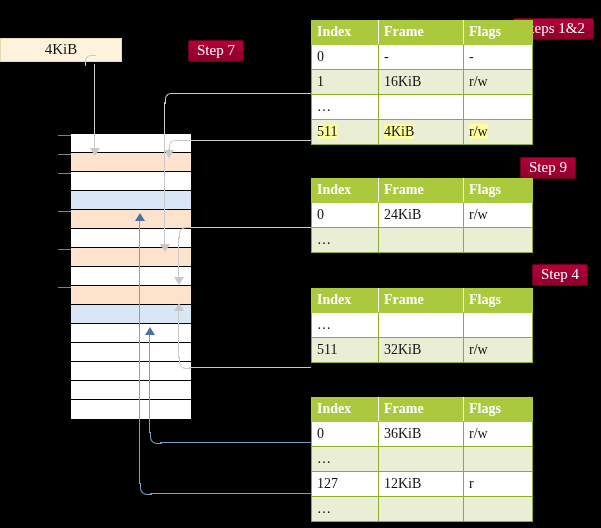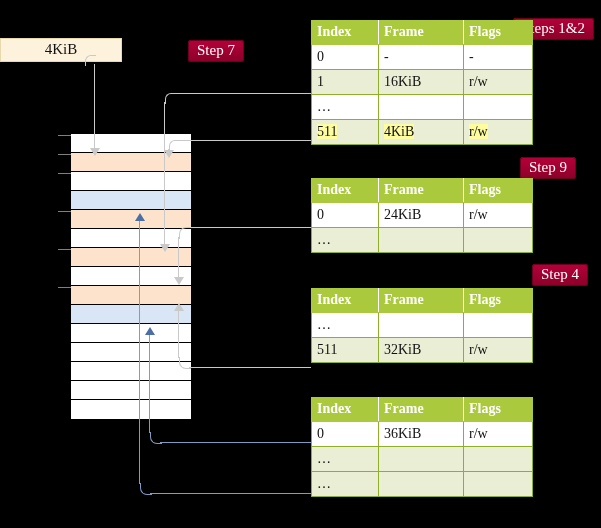--- a/index.html
+++ b/index.html
@@ -258,20 +258,25 @@
       <tr class="odd">
         <td><span>0</span></td>
         <td><span>36KiB</span></td>
         <td><span>r/w</span></td>
       </tr>
       <tr class="even">
         <td class="dots"><span>…</span></td>
         <td><span></span></td>
         <td><span></span></td>
       </tr>
+      <tr class="odd">
+        <td><span>127</span></td>
+        <td><span>12KiB</span></td>
+        <td><span>r</span></td>
+      </tr>
       <tr class="even">
         <td class="dots"><span>…</span></td>
         <td><span></span></td>
         <td><span></span></td>
       </tr>
     </tbody>
   </table>
 
 </div>
 

